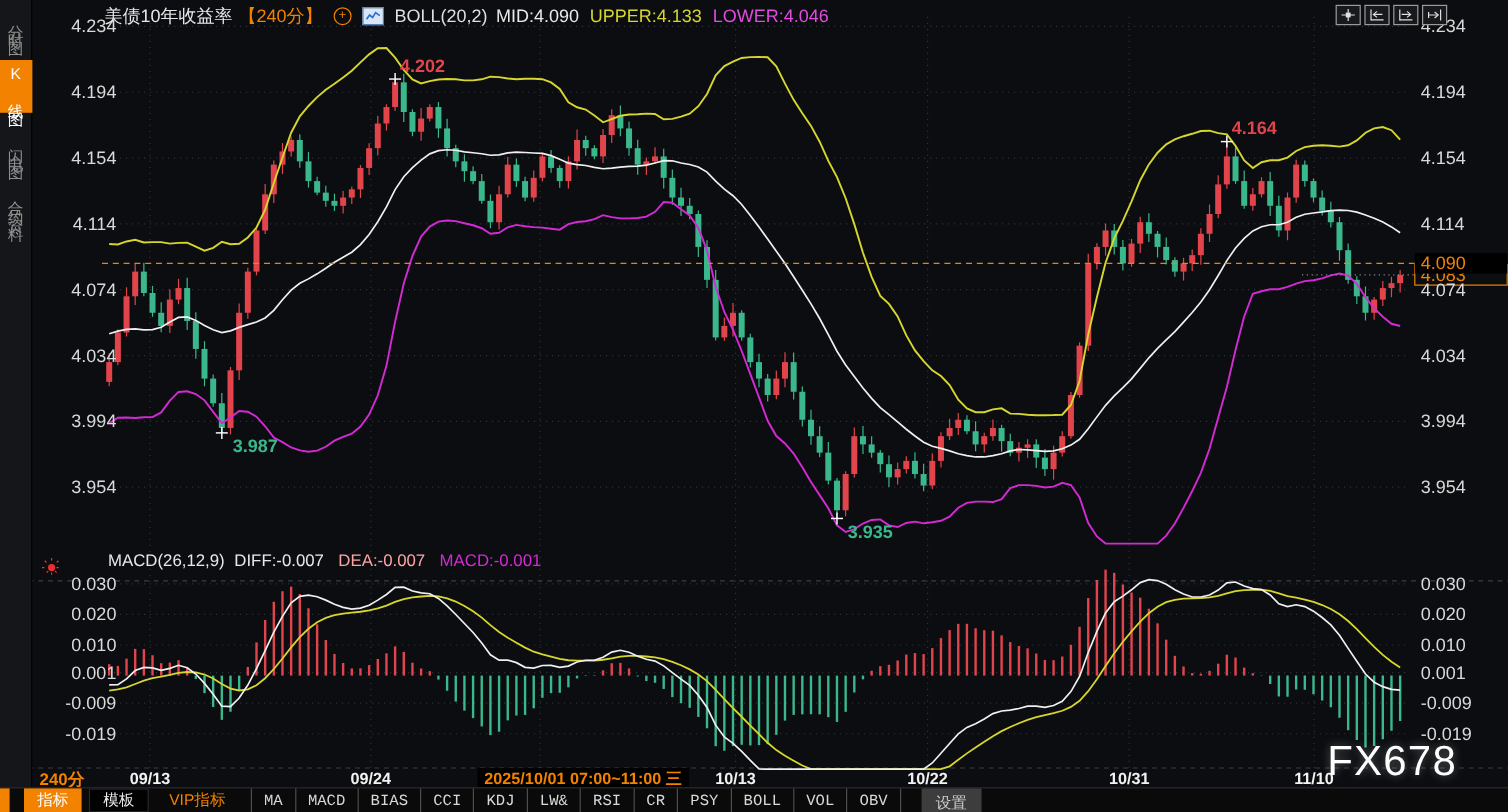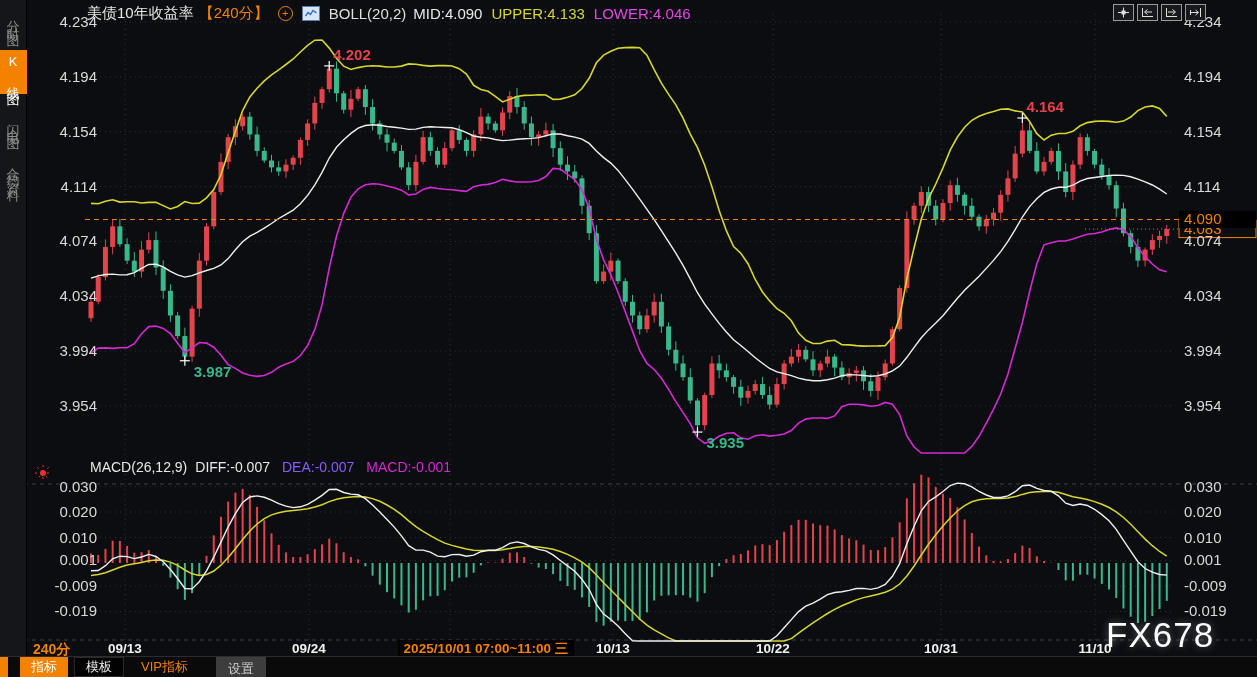--- a/index.html
+++ b/index.html
@@ -47,21 +47,21 @@
   .nav-icons{position:absolute;left:1113px;top:4px;display:flex;gap:3px;z-index:4;}
   .nav-btn{width:19px;height:15px;background:#17191c;border:1px solid #9a9a9a;
     display:flex;align-items:center;justify-content:center;cursor:pointer;}
 
   
   .macd-hdr{
     position:absolute;left:90px;top:459px;z-index:4;display:flex;gap:12px;
     font-size:14px;white-space:nowrap;
   }
   .macd-hdr .nm,.macd-hdr .diff{color:#e8e8e8;}
-  .macd-hdr .dea{color:#8b5cf6;}
+  .macd-hdr .dea{color:#fca5a5;}
   .macd-hdr .macd{color:#d42ad4;}
 
   .alarm{position:absolute;left:34px;top:464px;z-index:4;}
 
   
   .period-label{
     position:absolute;left:33px;top:641px;z-index:4;color:#f28200;
     font-size:14px;font-weight:bold;display:flex;align-items:center;gap:6px;flex-direction:column;
   }
   .period-label .arr{font-size:11px;}
@@ -730,14 +730,28 @@
   <span class="arr">▲</span>
 </div>
 
 <div class="watermark">FX678</div>
 
 <div class="toolbar">
   <div class="tb-chip"></div>
   <div class="tb-tab tb-ind">指标</div>
   <div class="tb-tab tb-tpl">模板</div>
   <div class="tb-tab tb-vip">VIP指标</div>
+  <div class="tb-group" id="ind-group">
+      <div class="tb-btn">MA</div>
+      <div class="tb-btn">MACD</div>
+      <div class="tb-btn">BIAS</div>
+      <div class="tb-btn">CCI</div>
+      <div class="tb-btn">KDJ</div>
+      <div class="tb-btn">LW&amp;</div>
+      <div class="tb-btn">RSI</div>
+      <div class="tb-btn">CR</div>
+      <div class="tb-btn">PSY</div>
+      <div class="tb-btn">BOLL</div>
+      <div class="tb-btn">VOL</div>
+      <div class="tb-btn">OBV</div>
+    </div>
   <div class="tb-tab tb-set">设置</div>
 </div>
 
 </body></html>

